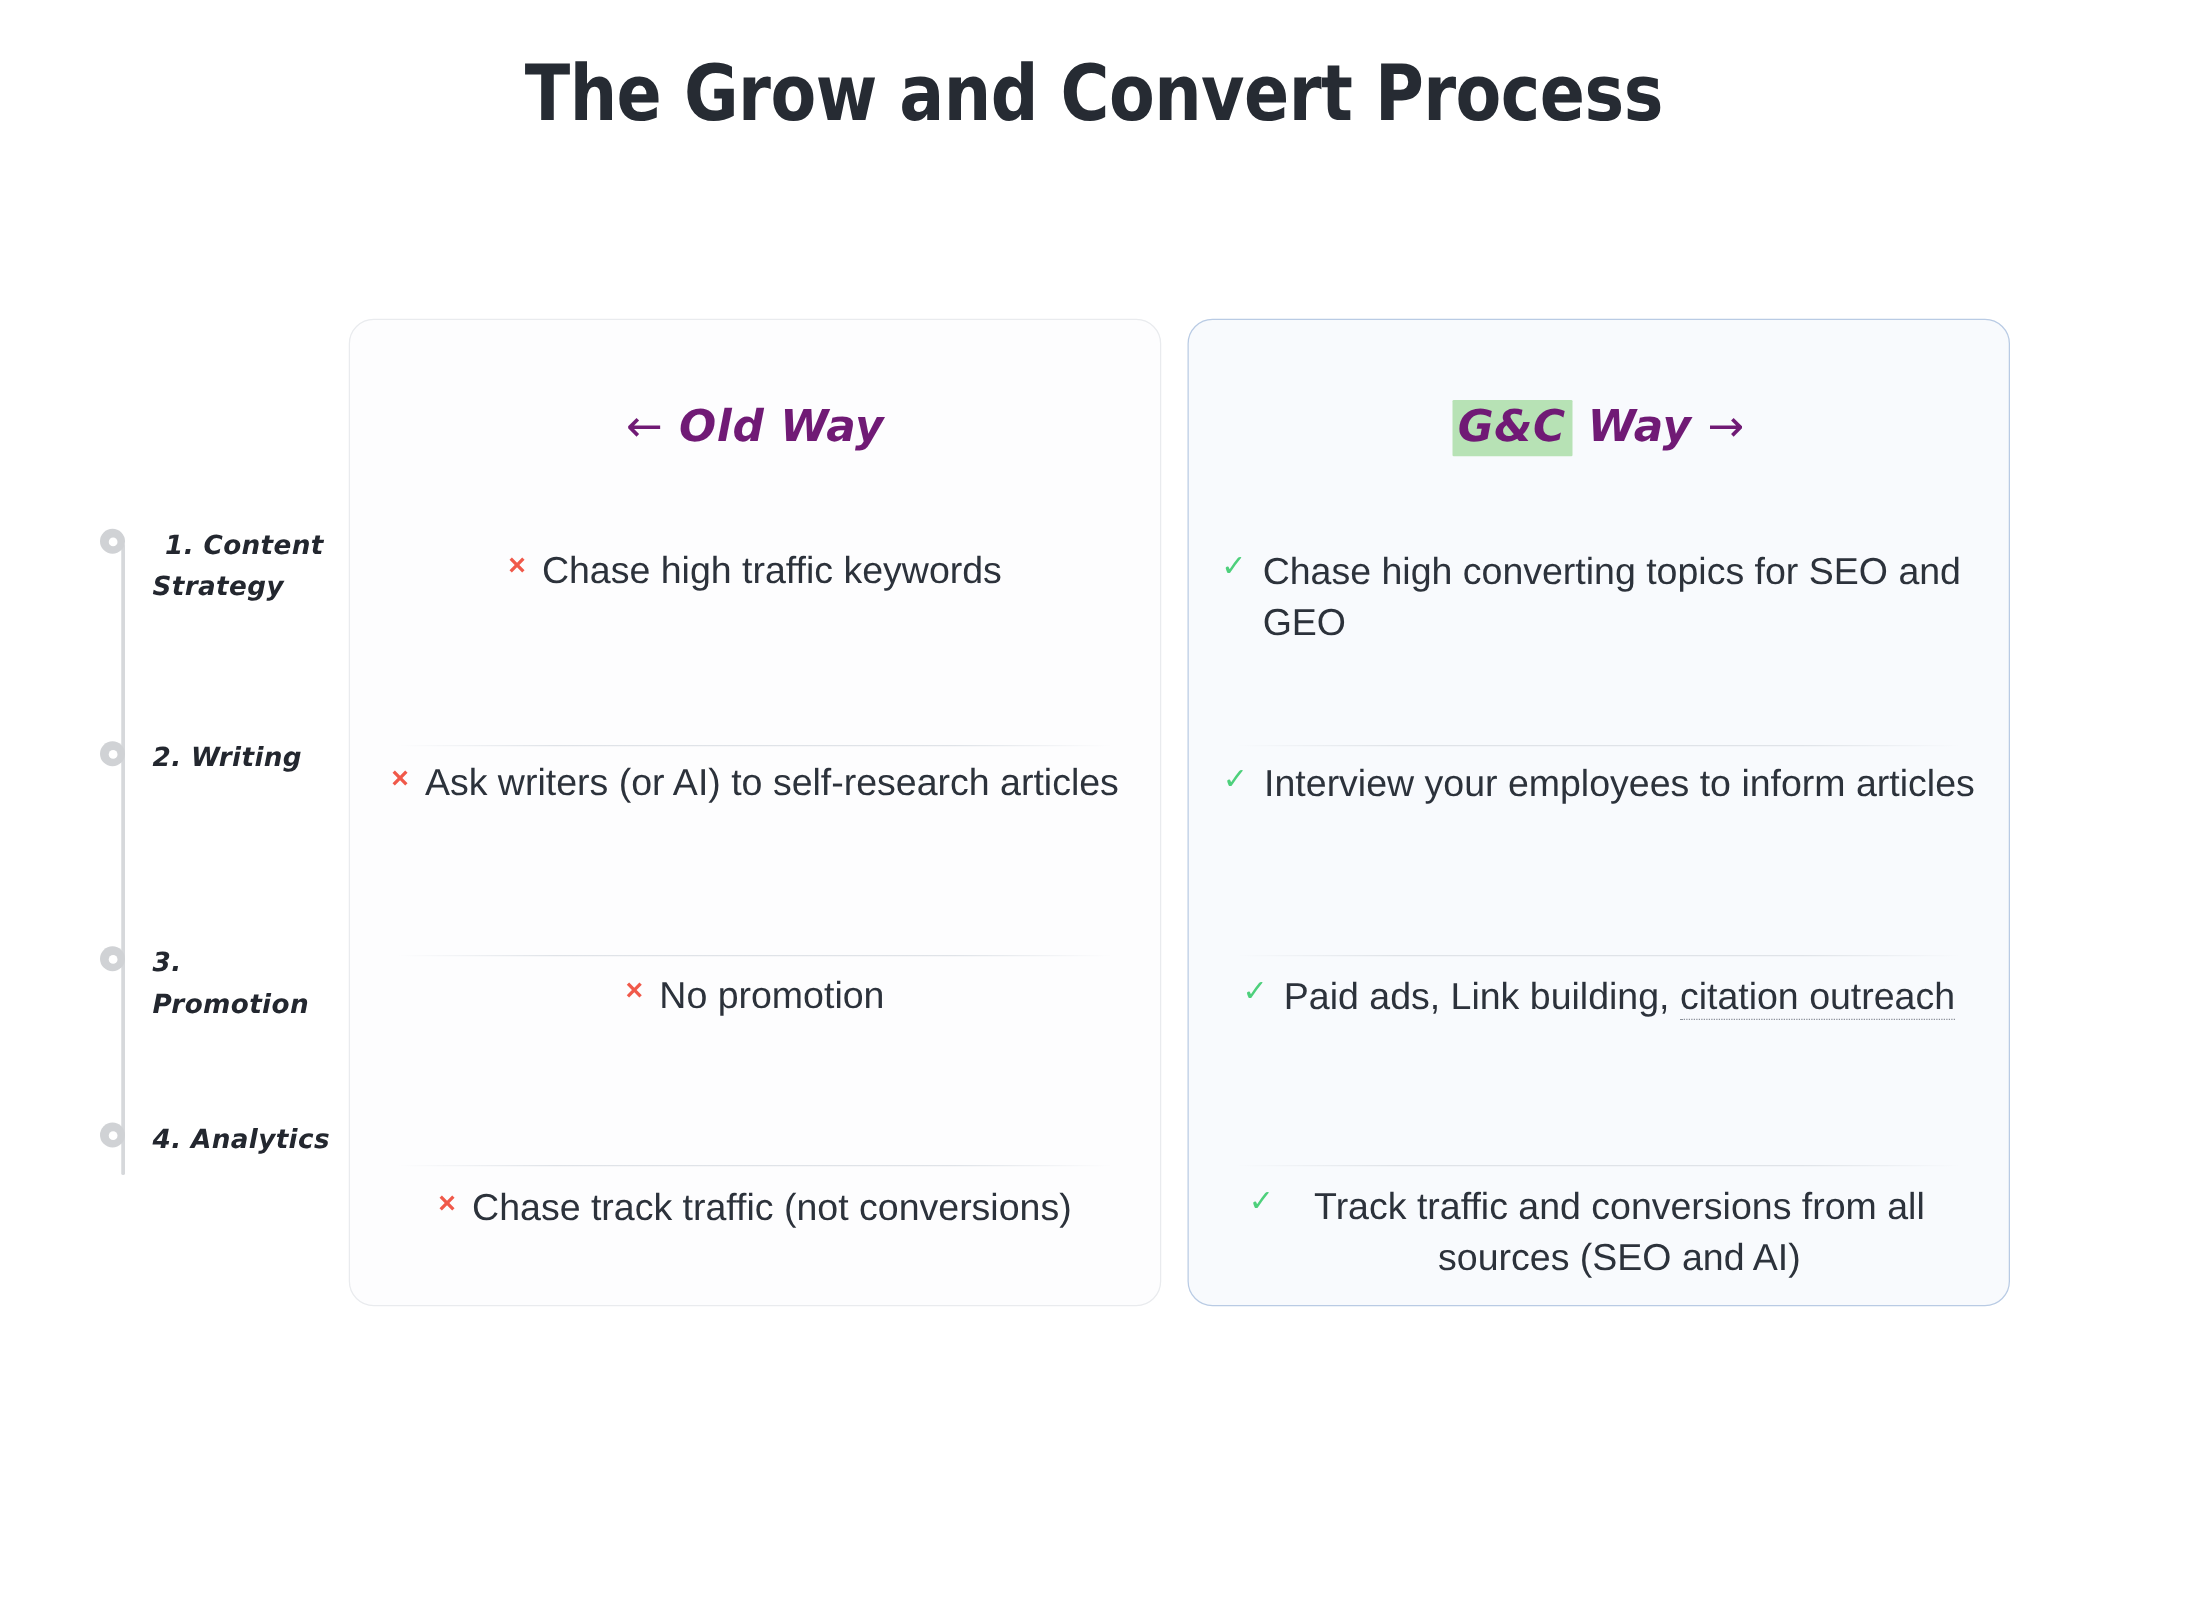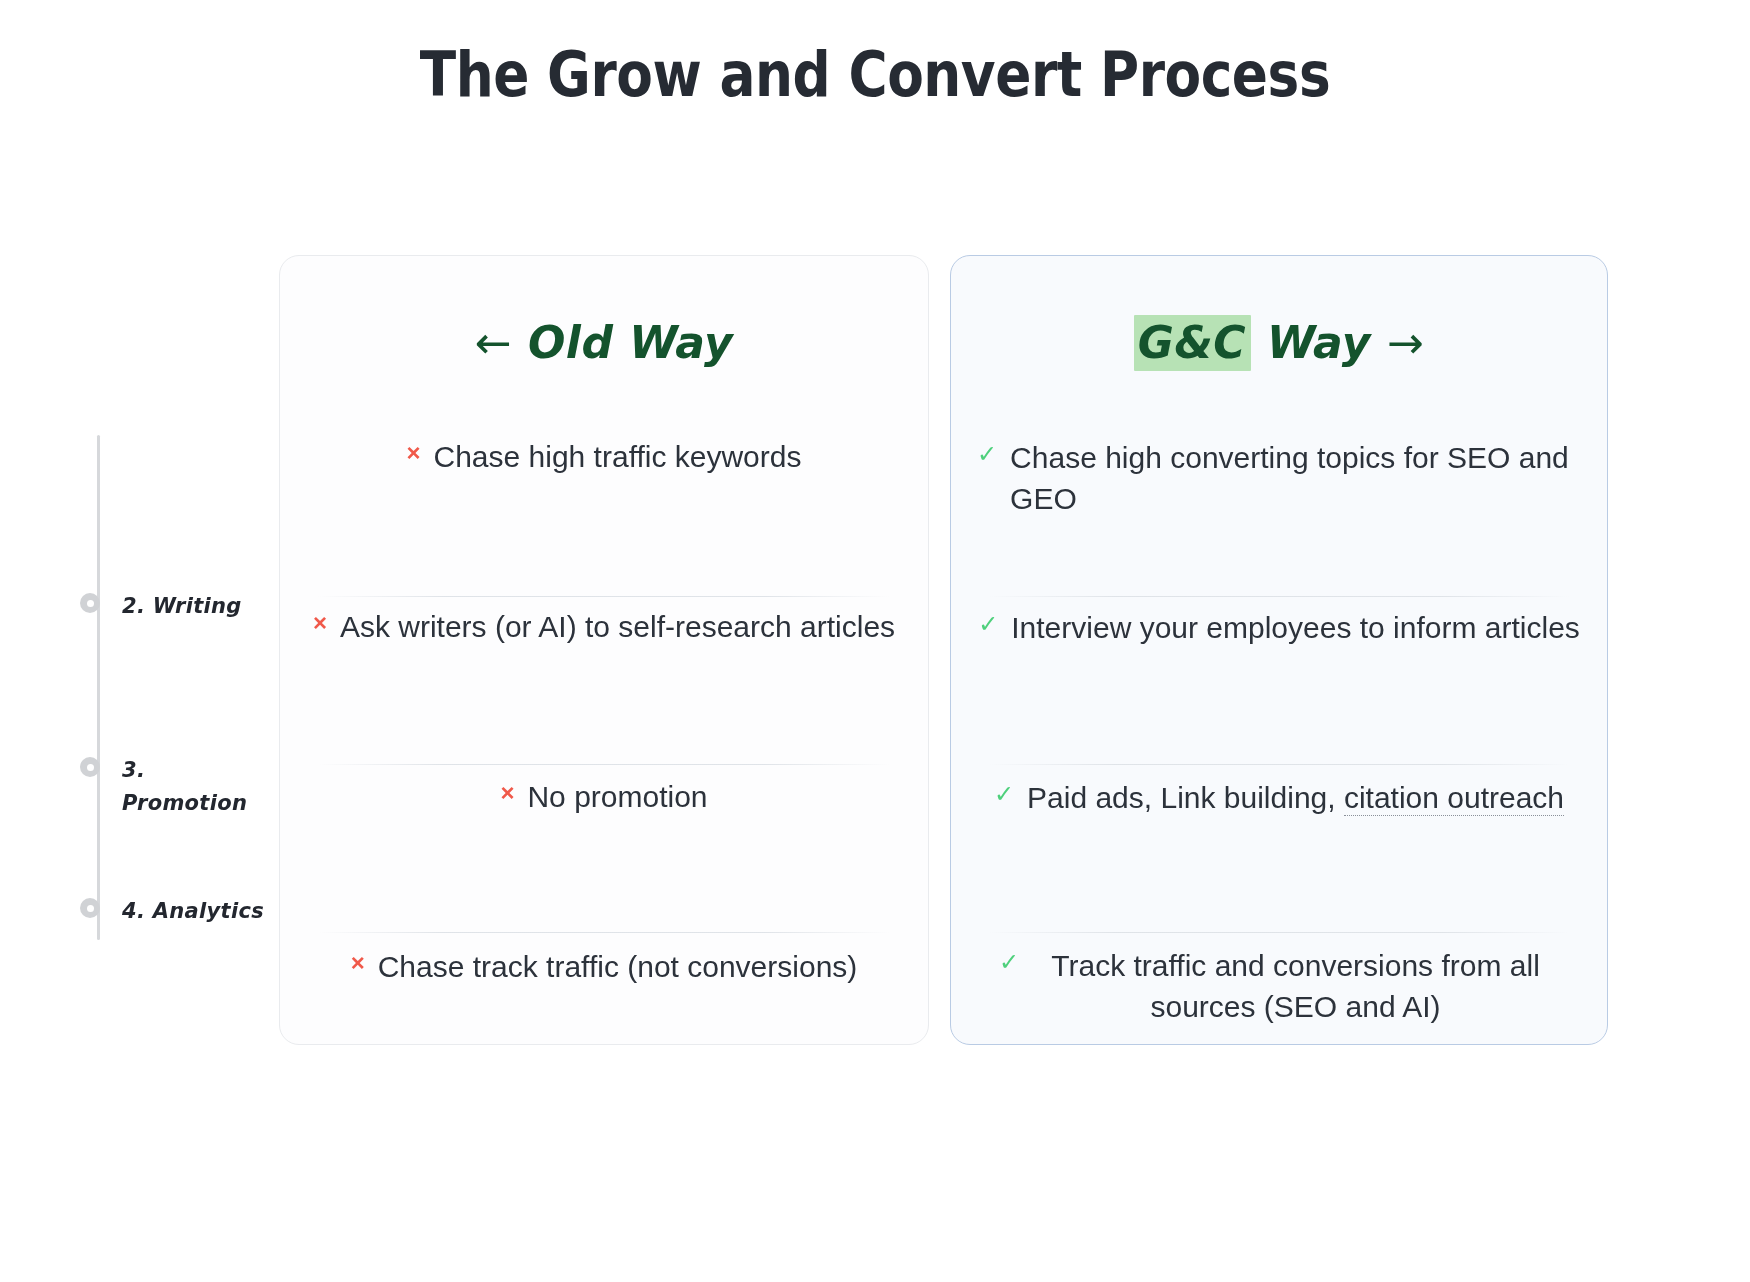--- a/index.html
+++ b/index.html
@@ -147,24 +147,24 @@
 
   .card-head {
     height: 172px;
     display: flex;
     align-items: center;
     justify-content: center;
   }
 
   .card-head-text {
     font-family: "DejaVu Sans", "Liberation Sans", sans-serif;
-    font-size: 44px;
+    font-size: 35px;
     font-weight: 700;
     font-style: italic;
-    color: #14532d;
+    color: #701a75;
     letter-spacing: 0.5px;
     white-space: nowrap;
   }
 
   .hl {
     background: #b7e2b5;
     padding: 2px 5px 3px 4px;
     border-radius: 1px;
     margin-top: 36px;
   }
@@ -246,20 +246,25 @@
 
   <div class="header">
     <h1 class="page-title">The Grow and Convert Process</h1>
   </div>
 
   <div class="compare">
 
     <div class="timeline">
       <div class="timeline-line"></div>
 
+      <div class="tl-step tl-step-1">
+        <span class="tl-dot"></span>
+        <span class="tl-label">1.  Content
+Strategy</span>
+      </div>
 
       <div class="tl-step tl-step-2">
         <span class="tl-dot"></span>
         <span class="tl-label">2. Writing</span>
       </div>
 
       <div class="tl-step tl-step-3">
         <span class="tl-dot"></span>
         <span class="tl-label">3. Promotion</span>
       </div>

